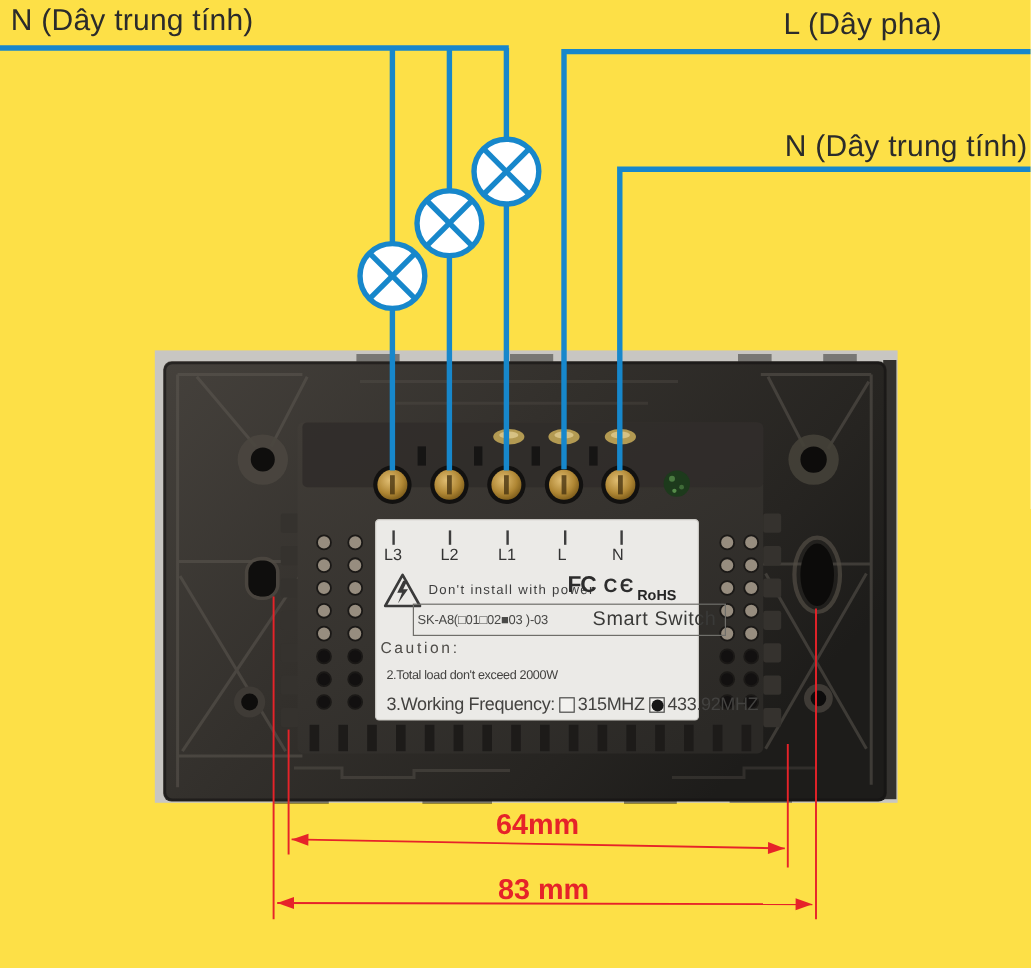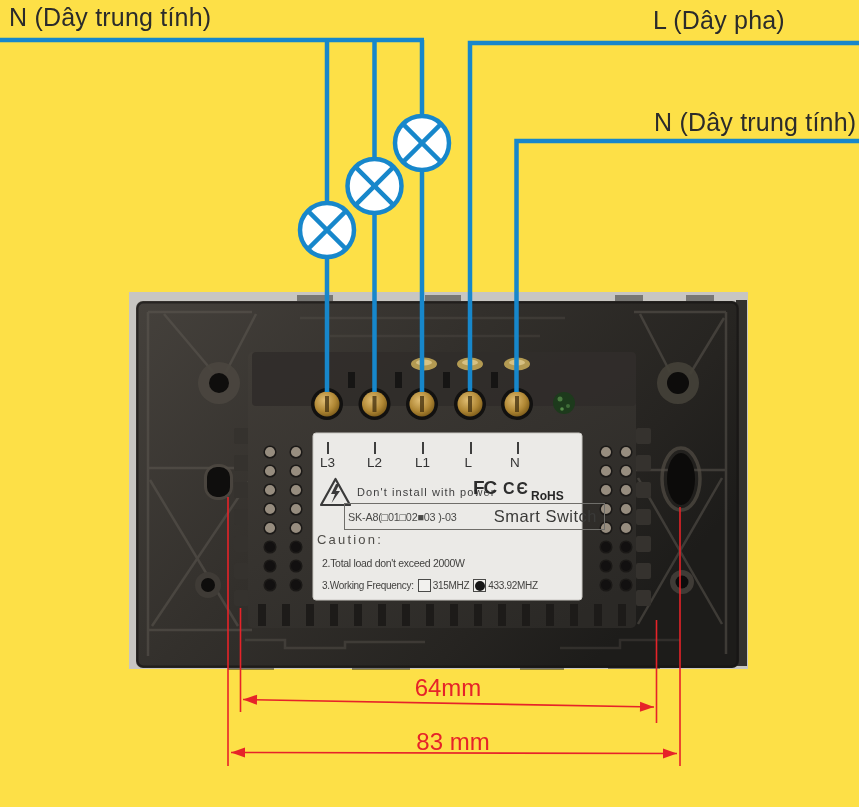--- a/index.html
+++ b/index.html
@@ -10,21 +10,21 @@
 
   
   .wire{stroke:var(--wire);stroke-width:4.5;fill:none;}
   .lampc{fill:#ffffff;stroke:var(--wire);stroke-width:4.5;}
   .lampx{stroke:var(--wire);stroke-width:4.5;stroke-linecap:butt;}
   .dimline{stroke:var(--dim);stroke-width:1.6;fill:none;}
   .arrhead{fill:var(--dim);}
 
   
   .txt{position:absolute;color:#2b2b2b;font-size:25px;white-space:nowrap;letter-spacing:.2px;}
-  .dimtxt{position:absolute;color:var(--dim);font-size:24px;font-weight:400;
+  .dimtxt{position:absolute;color:var(--dim);font-size:24px;font-weight:700;
           transform:translateX(-50%);white-space:nowrap;}
   .caption{position:absolute;left:50%;top:770px;transform:translateX(-50%);
            font-size:30px;color:#242424;white-space:nowrap;}
 
   
   .switch-label{position:absolute;left:313px;top:433px;width:269px;height:208px;color:#3c3c3c;}
   .term{position:absolute;top:9px;}
   .tick{width:2px;height:12px;background:#3e3e3e;margin-left:7px;}
   .tname{display:block;font-size:13.5px;color:#333;margin-top:1px;}
   .warn-tri{position:absolute;left:6px;top:44px;}
@@ -34,21 +34,21 @@
   .ce{position:absolute;left:190px;top:47px;font-size:16px;font-weight:600;letter-spacing:2px;color:#2e2e2e;}
   .rohs{position:absolute;left:218px;top:46px;font-size:12px;font-weight:700;color:#262626;margin-top:10px;}
   .modelbox{position:absolute;left:3px;top:70px;width:259px;height:25px;border:1.5px solid #6f6e6a;
             display:flex;align-items:center;margin-left:28px;}
   .modeltxt{font-size:10.8px;padding-left:3px;letter-spacing:-.2px;color:#4a4a48;white-space:nowrap;}
   .pname{margin-left:auto;padding-right:7px;font-size:16.5px;color:#3a3a38;letter-spacing:.5px;white-space:nowrap;}
   .ctitle{position:absolute;left:4px;top:99px;font-size:13px;letter-spacing:2.2px;color:#4e4c48;}
   .cline{position:absolute;left:9px;font-size:10.5px;letter-spacing:-.3px;color:#434240;white-space:nowrap;}
   .c1{top:117px;} .c2{top:124px;}
   .freq{position:absolute;left:9px;top:146px;display:flex;align-items:center;
-        font-size:10px;letter-spacing:-.3px;color:#434240;white-space:nowrap;}
+        font-size:15px;letter-spacing:-.3px;color:#434240;white-space:nowrap;}
   .cb{width:11px;height:11px;border:1.6px solid #4a4a48;background:#f2f1ee;margin:0 2px 0 4px;position:relative;}
   .cb.checked::after{content:"";position:absolute;left:.5px;top:.5px;right:.5px;bottom:.5px;
                      border-radius:50%;background:#161616;}
 </style>
 </head>
 <body>
 
 <div class="stage">
 
   <svg class="layer" width="859" height="807" viewBox="0 0 859 807">

